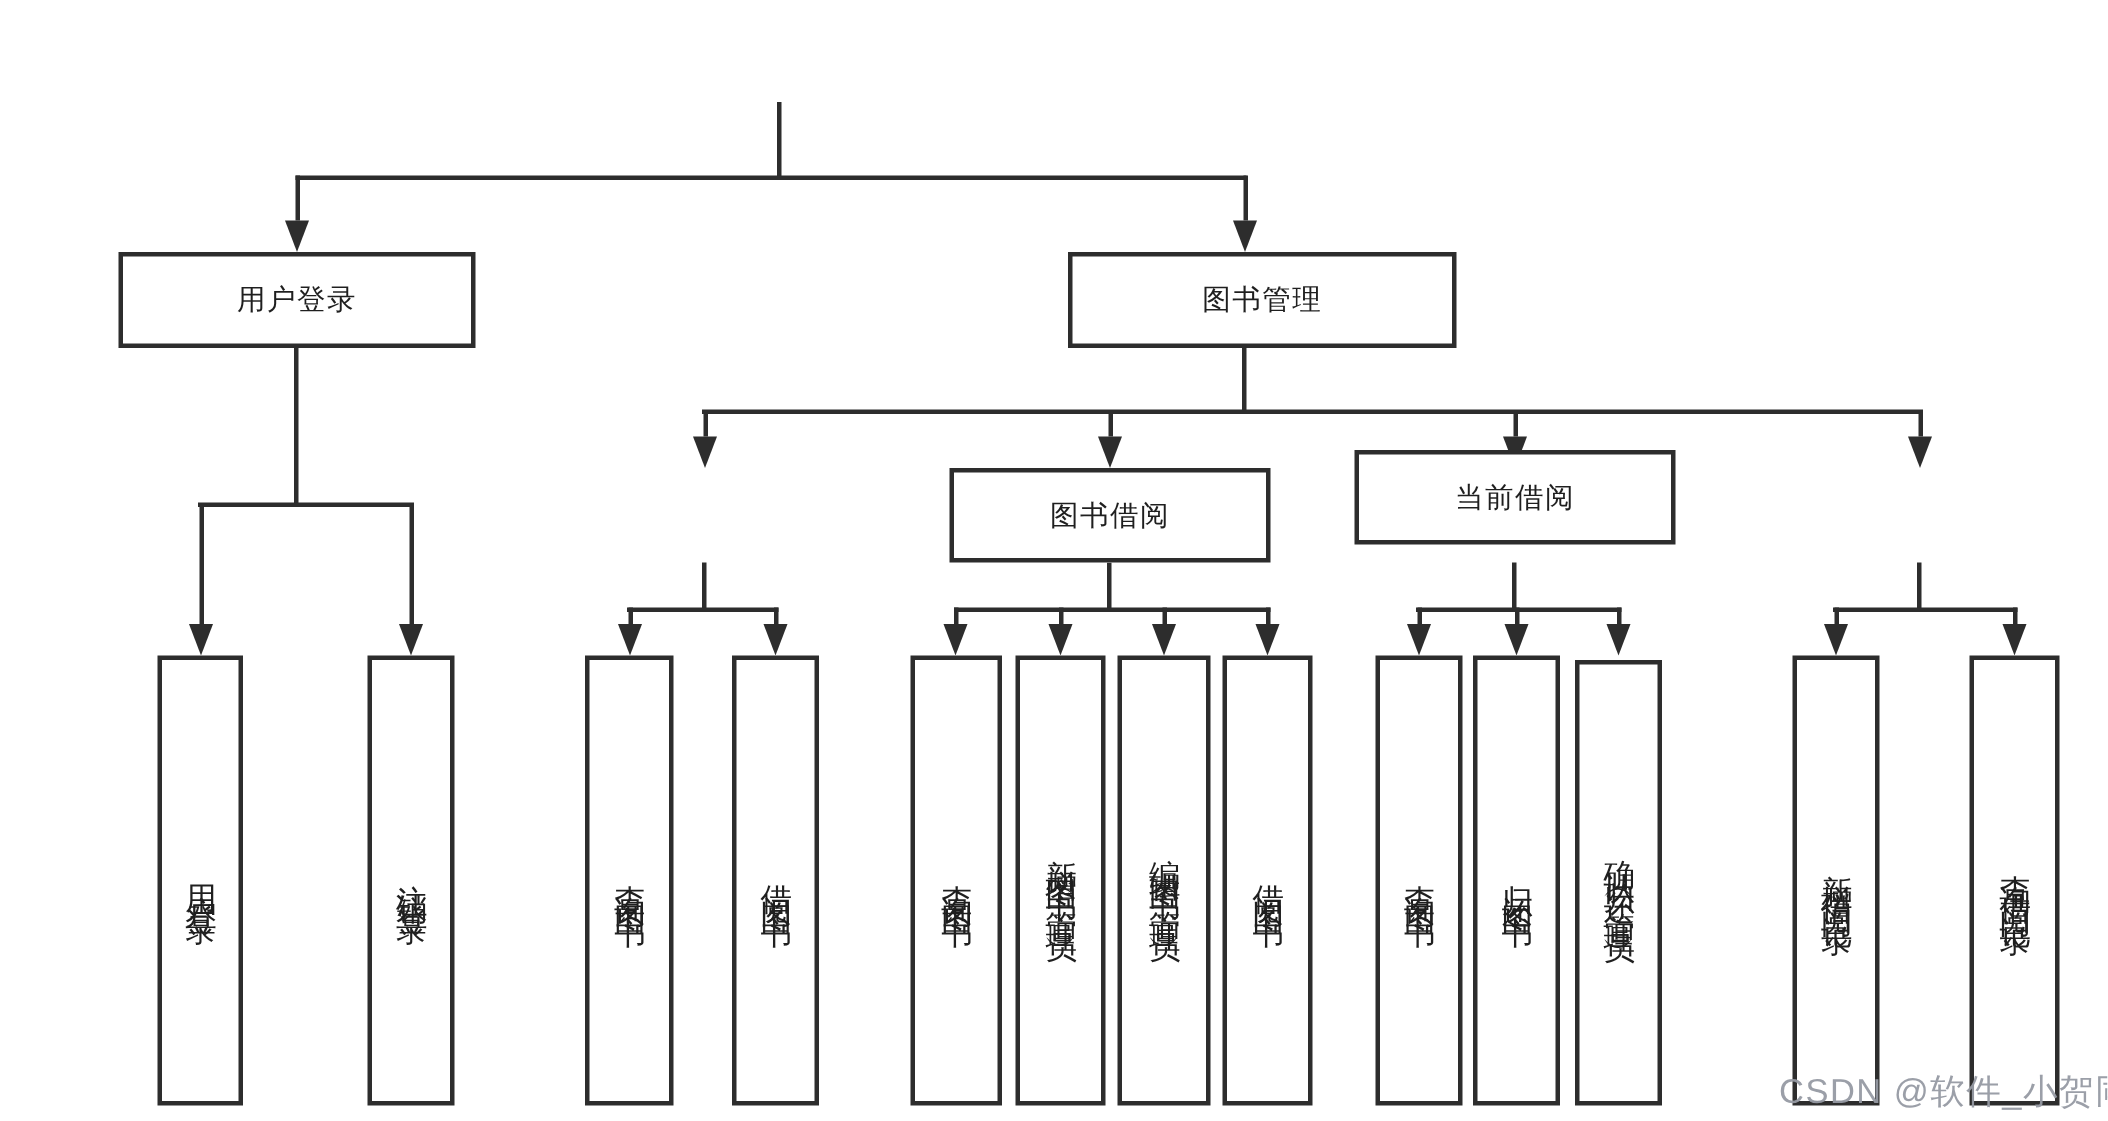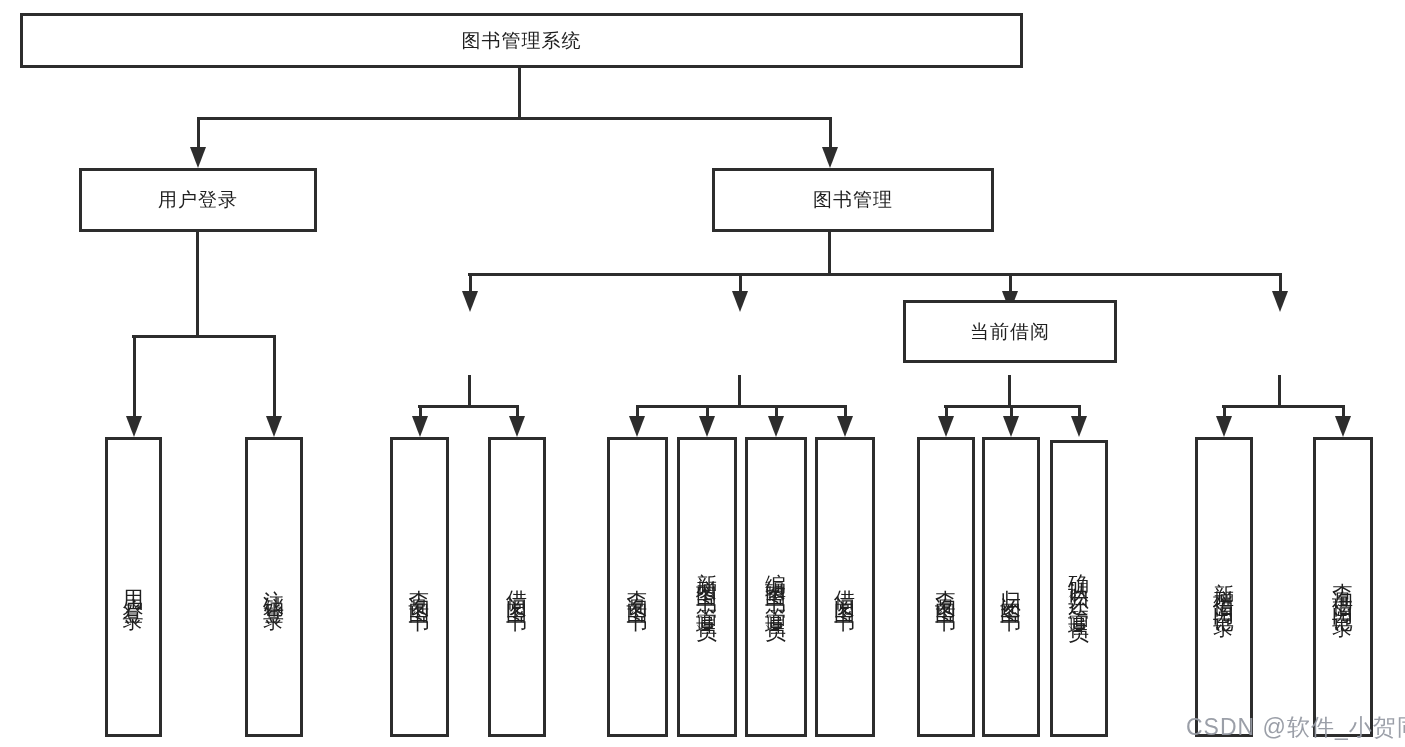--- a/index.html
+++ b/index.html
@@ -167,31 +167,31 @@
 
   <div class="arrow" style="left:1216px;top:405px;height:32px">
       <i class="stem"></i>
       <i class="head"></i>
     </div>
   <div class="arrow" style="left:1335px;top:405px;height:32px">
       <i class="stem"></i>
       <i class="head"></i>
     </div>
 
-  <div class="box" style="left:20px;top:13px;width:1003px;height:55px">
-    <span>图书管理系统</span>
-  </div>
 
   <div class="box" style="left:79px;top:168px;width:238px;height:64px">
     <span>用户登录</span>
   </div>
-  <div class="box" style="left:712px;top:168px;width:282px;height:64px">
+  <div class="box" style="left:712px;top:168px;width:259px;height:64px">
     <span>图书管理</span>
   </div>
 
+  <div class="box" style="left:633px;top:312px;width:214px;height:63px">
+    <span>图书借阅</span>
+  </div>
   <div class="box" style="left:903px;top:300px;width:214px;height:63px">
     <span>当前借阅</span>
   </div>
 
   <div class="box vbox" style="left:105px;top:437px;width:57px;height:300px">
     <span>用户登录</span>
   </div>
   <div class="box vbox" style="left:245px;top:437px;width:58px;height:300px">
     <span>注销登录</span>
   </div>

